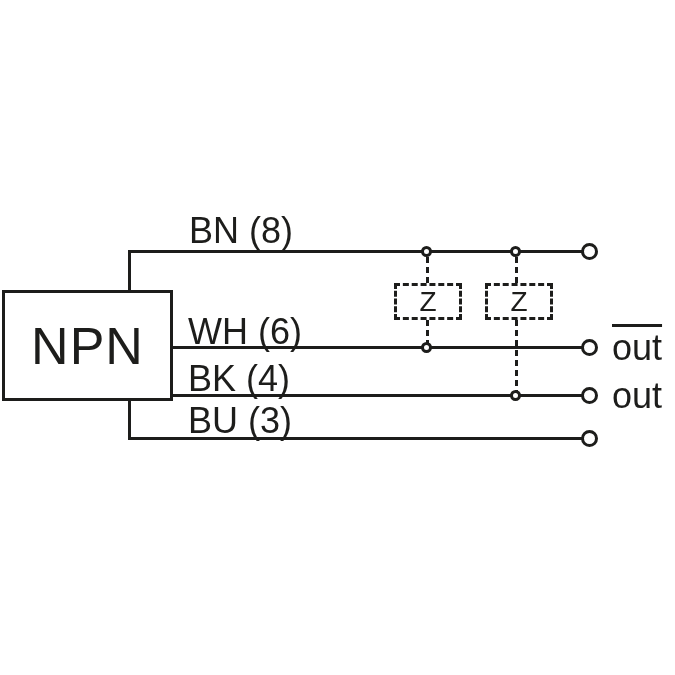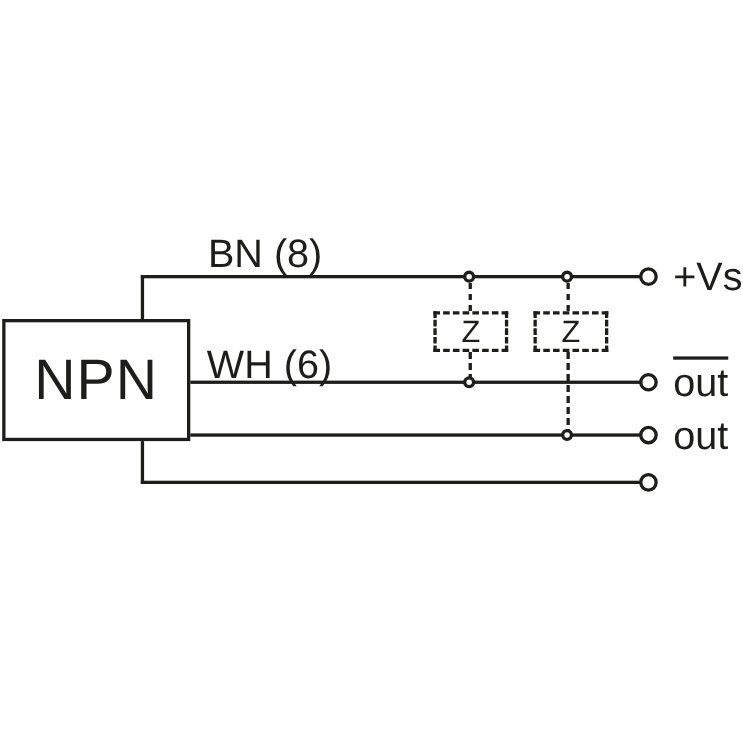--- a/index.html
+++ b/index.html
@@ -148,18 +148,19 @@
   <div class="node" style="left:421px; top:342px;"></div>
   <div class="node" style="left:510px; top:390px;"></div>
 
   <div class="terminal" style="top:243px;"></div>
   <div class="terminal" style="top:339px;"></div>
   <div class="terminal" style="top:387px;"></div>
   <div class="terminal" style="top:430px;"></div>
 
   <div class="wire-label" style="left:189px; top:213px;">BN (8)</div>
   <div class="wire-label" style="left:188px; top:314px;">WH (6)</div>
+  <div class="wire-label" style="left:188px; top:361px;">BK (4)</div>
+  <div class="wire-label" style="left:188px; top:403px;">BU (3)</div>
 
-  <div class="term-label" style="top:228px;">+Vs</div>
   <div class="term-label inverted" style="top:324px;">out</div>
   <div class="term-label" style="top:372px;">out</div>
 
 </div>
 
 </body></html>

